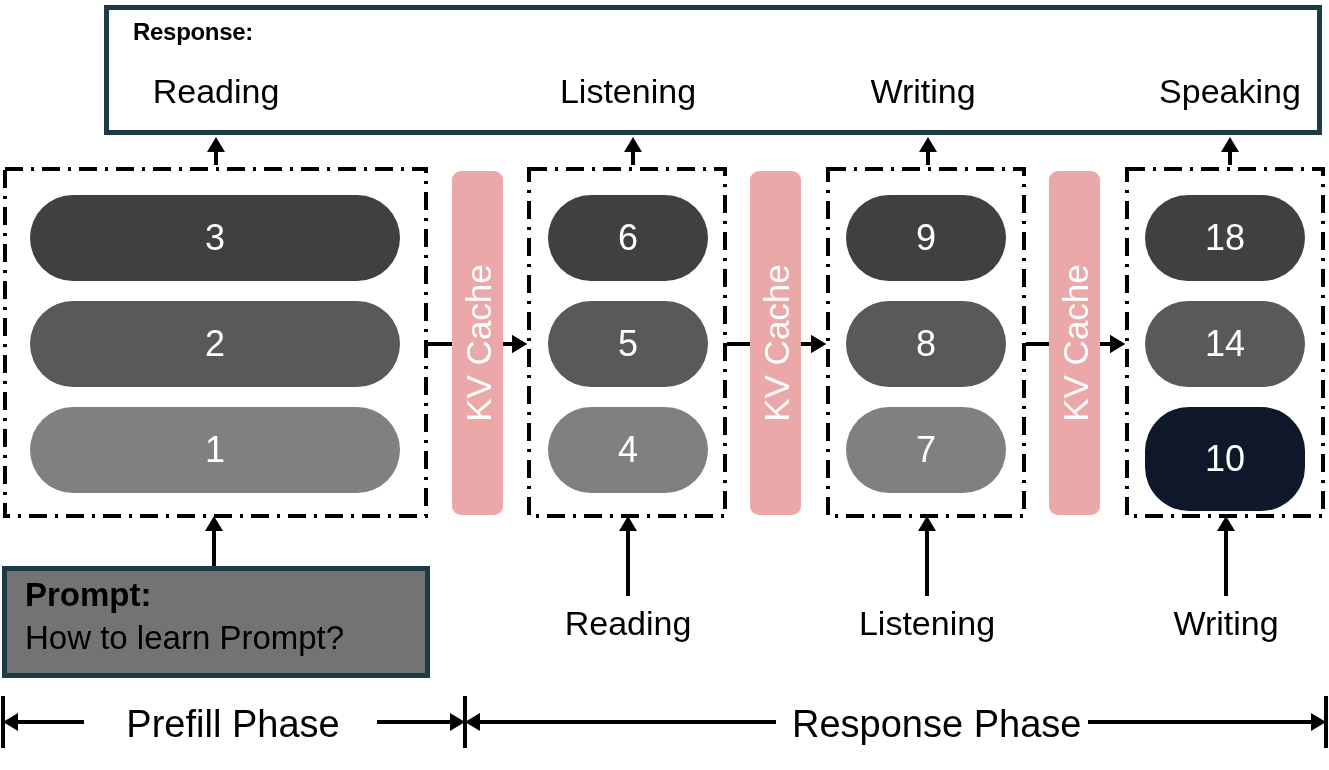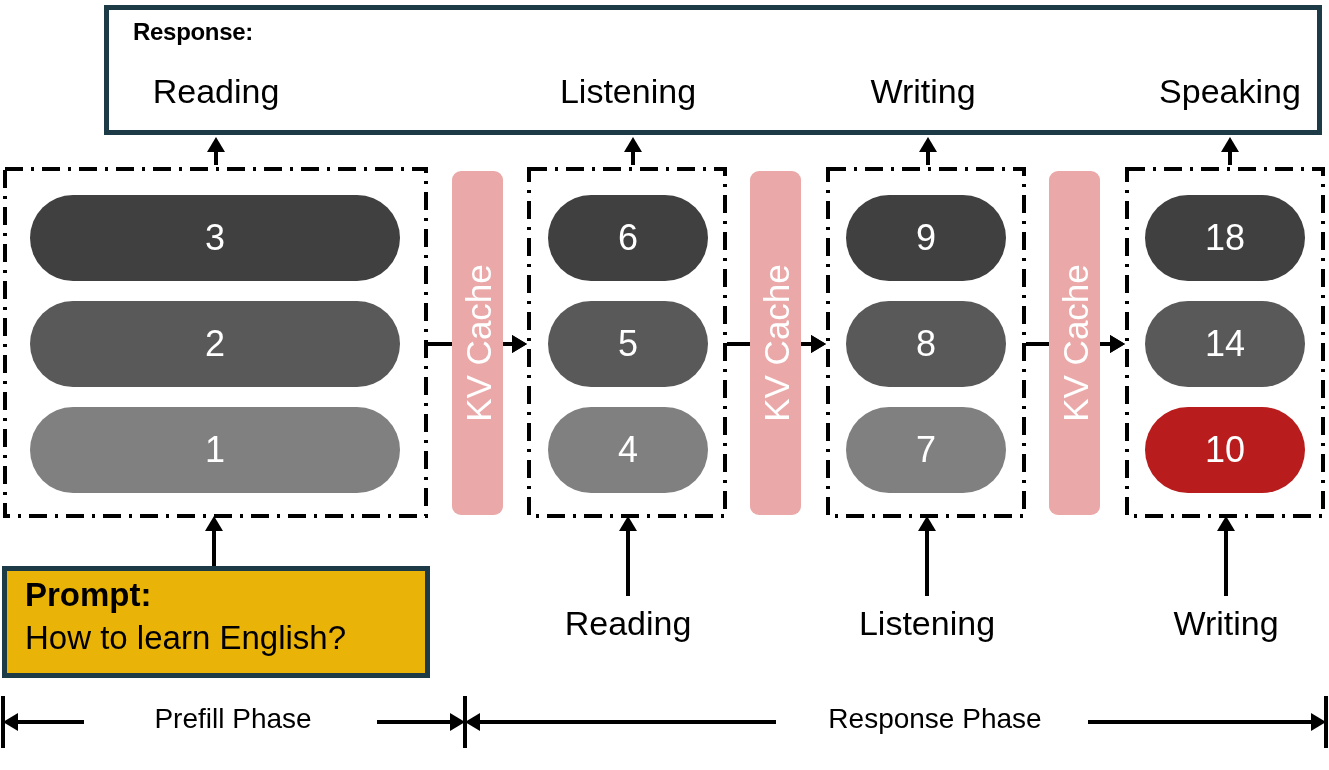--- a/index.html
+++ b/index.html
@@ -48,21 +48,21 @@
   }
 
   
   .prompt-box {
     position: absolute;
     left: 2px;
     top: 566px;
     width: 428px;
     height: 112px;
     border: 5px solid #1d3a47;
-    background: #eab308;
+    background: #737373;
     box-sizing: border-box;
   }
   .prompt-title {
     position: absolute;
     left: 18px;
     top: 5px;
     font-size: 33px;
     font-weight: bold;
     white-space: nowrap;
   }
@@ -140,21 +140,21 @@
     position: absolute;
     font-size: 34px;
     white-space: nowrap;
     text-align: center;
     top: 604px;
   }
 
   
   .phase-label {
     position: absolute;
-    font-size: 28px;
+    font-size: 38px;
     white-space: nowrap;
     top: 703px;
     background: #ffffff;
     padding: 0 10px;
   }
 </style>
 </head>
 <body>
 
 <div id="stage">
@@ -240,21 +240,21 @@
         <svg width="200" height="351" style="display: block;">
           <rect x="2" y="2" width="196" height="347" fill="none" stroke="#000000" stroke-width="4" stroke-dasharray="18 8 3 8"></rect>
         </svg>
       </div>
       <div class="pill" style="left: 1145px; top: 195px; width: 160px; height: 86px; background: rgb(64, 64, 64);">
         <span>18</span>
       </div>
       <div class="pill" style="left: 1145px; top: 301px; width: 160px; height: 86px; background: rgb(89, 89, 89);">
         <span>14</span>
       </div>
-      <div class="pill" style="left: 1145px; top: 407px; width: 160px; height: 86px; background: #b91c1c;">
+      <div class="pill" style="left: 1145px; top: 407px; width: 160px; height: 104px; background: #0f172a;">
         <span>10</span>
       </div>
       <div style="position: absolute; left: 1228px; top: 137px; width: 4px; height: 28px;">
         <div style="position: absolute; left: 0px; top: 12px; width: 4px; height: 16px; background: rgb(0, 0, 0);"></div>
         <div class="arrow-head-up" style="left: -7px; top: 0px;"></div>
       </div>
       <div style="position: absolute; left: 1224px; top: 516px; width: 4px; height: 80px;">
         <div style="position: absolute; left: 0px; top: 12px; width: 4px; height: 68px; background: rgb(0, 0, 0);"></div>
         <div class="arrow-head-up" style="left: -7px; top: 0px;"></div>
       </div>
@@ -291,21 +291,21 @@
         <div class="arrow-head-right" style="right: 0px; top: -7px;"></div>
       </div>
       <div style="position: absolute; left: 1100px; top: 342px; width: 25px; height: 4px;">
         <div style="position: absolute; left: 0px; top: 0px; width: 13px; height: 4px; background: rgb(0, 0, 0);"></div>
         <div class="arrow-head-right" style="right: 0px; top: -7px;"></div>
       </div>
     </div>
 
   <div class="prompt-box">
     <span class="prompt-title">Prompt:</span>
-    <span class="prompt-text">How to learn English?</span>
+    <span class="prompt-text">How to learn Prompt?</span>
   </div>
 
   <div id="input-labels">
       <div class="in-label" style="left: 518px; width: 220px;">Reading</div>
       <div class="in-label" style="left: 817px; width: 220px;">Listening</div>
       <div class="in-label" style="left: 1116px; width: 220px;">Writing</div>
     </div>
 
   <div id="phase-layer">
       <div class="tick" style="left: 1px; top: 696px; height: 52px;"></div>

